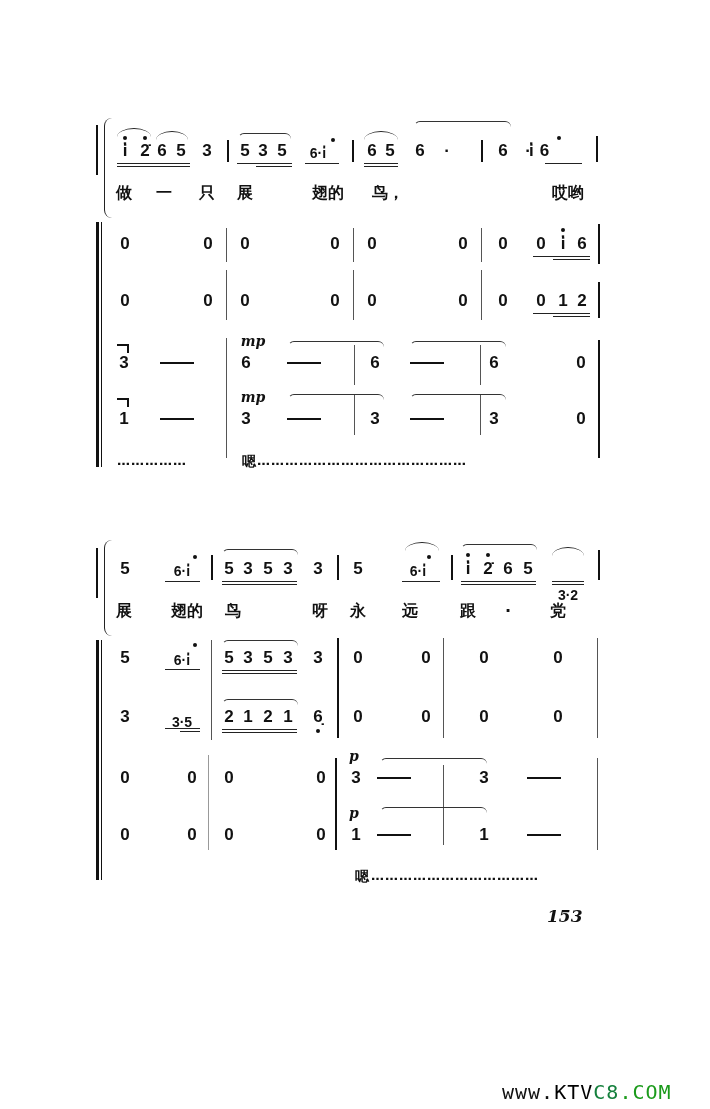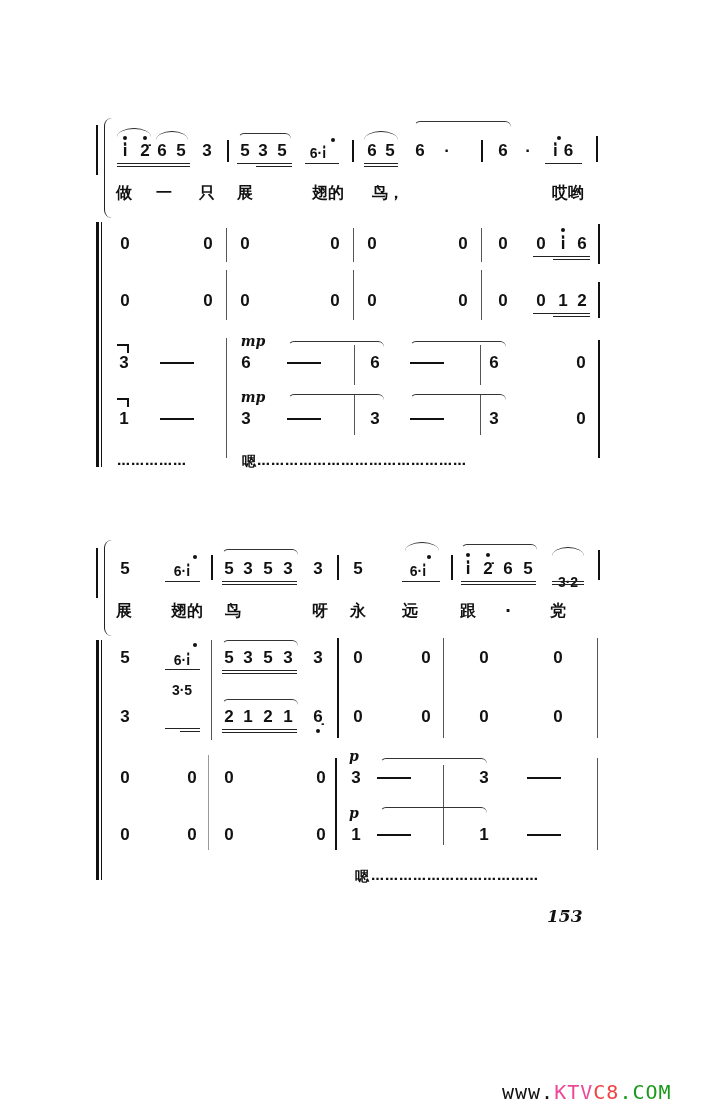--- a/index.html
+++ b/index.html
@@ -61,21 +61,21 @@
     <div class="slur" style="left:364px;top:131px;width:34px"></div>
     <div class="ul" style="left:364px;top:163px;width:34px"></div>
     <div class="ul" style="left:364px;top:166px;width:34px"></div>
     <span class="n" style="left:420px;top:141px">6</span>
     <span class="n" style="left:447px;top:141px">·</span>
     <div class="tie" style="left:414px;top:121px;width:96px"></div>
     <div class="bar" style="left:481px;top:140px;height:22px"></div>
 
     <span class="n" style="left:503px;top:141px">6</span>
     <span class="n" style="left:528px;top:141px">·</span>
-    <span class="n" style="left:566px;top:141px;letter-spacing:6px">i̇6</span>
+    <span class="n" style="left:542px;top:141px;letter-spacing:6px">i̇6</span>
     <span class="dot" style="left:559px;top:136px"></span>
     <div class="ul" style="left:545px;top:163px;width:37px"></div>
     <div class="bar" style="left:596px;top:136px;height:26px"></div>
   </div>
 
   <div>
     <span class="ly" style="left:124px;top:183px">做</span>
     <span class="ly" style="left:164px;top:183px">一</span>
     <span class="ly" style="left:207px;top:183px">只</span>
     <span class="ly" style="left:245px;top:183px">展</span>
@@ -198,21 +198,21 @@
 
     <span class="n" style="left:468px;top:559px">i̇</span>
     <span class="dot" style="left:468px;top:553px"></span>
     <span class="n" style="left:488px;top:559px">2̇</span>
     <span class="dot" style="left:488px;top:553px"></span>
     <span class="n" style="left:508px;top:559px">6</span>
     <span class="n" style="left:528px;top:559px">5</span>
     <div class="tie" style="left:461px;top:544px;width:75px"></div>
     <div class="ul" style="left:461px;top:581px;width:75px"></div>
     <div class="ul" style="left:461px;top:584px;width:75px"></div>
-    <span class="n" style="left:568px;top:572px;font-size:14px">3·2</span>
+    <span class="n" style="left:568px;top:585px;font-size:14px">3·2</span>
     <div class="slur" style="left:552px;top:547px;width:32px"></div>
     <div class="ul" style="left:552px;top:581px;width:32px"></div>
     <div class="ul" style="left:552px;top:584px;width:32px"></div>
     <div class="bar" style="left:598px;top:550px;height:30px"></div>
   </div>
 
   <div>
     <span class="ly" style="left:124px;top:601px">展</span>
     <span class="ly" style="left:187px;top:601px">翅的</span>
     <span class="ly" style="left:233px;top:601px">鸟</span>
@@ -242,21 +242,21 @@
     <span class="n" style="left:358px;top:648px">0</span>
     <span class="n" style="left:426px;top:648px">0</span>
     <div class="bar thin" style="left:443px;top:638px;height:100px"></div>
     <span class="n" style="left:484px;top:648px">0</span>
     <span class="n" style="left:558px;top:648px">0</span>
     <div class="bar thin" style="left:597px;top:638px;height:100px"></div>
   </div>
 
   <div>
     <span class="n" style="left:125px;top:707px">3</span>
-    <span class="n" style="left:182px;top:680px;font-size:14px">3·5</span>
+    <span class="n" style="left:182px;top:712px;font-size:14px">3·5</span>
     <div class="ul" style="left:165px;top:728px;width:35px"></div>
     <div class="ul" style="left:180px;top:731px;width:20px"></div>
     <span class="n" style="left:229px;top:707px">2</span>
     <span class="n" style="left:248px;top:707px">1</span>
     <span class="n" style="left:268px;top:707px">2</span>
     <span class="n" style="left:288px;top:707px">1</span>
     <div class="tie" style="left:222px;top:699px;width:75px"></div>
     <div class="ul" style="left:222px;top:729px;width:75px"></div>
     <div class="ul" style="left:222px;top:732px;width:75px"></div>
     <span class="n" style="left:318px;top:707px">6̣</span>
@@ -299,14 +299,14 @@
 
   <div>
     <span class="ly" style="left:362px;top:866px;font-size:14px">嗯</span>
     <span class="dots" style="left:371px;top:868px">………………………………</span>
   </div>
 </div>
 
 <span class="page-num" style="left:547px;top:906px">153</span>
 
 <div class="wm" style="left:502px;top:1080px">
-  <span style="color:#111">www.</span><span style="color:#ec4899">KTV</span><span style="color:#ef4444">C8</span><span style="color:#1a9a1a">.COM</span>
+  <span style="color:#111">www.</span><span style="color:#000000">KTV</span><span style="color:#15803d">C8</span><span style="color:#1a9a1a">.COM</span>
 </div>
 
 </body></html>

